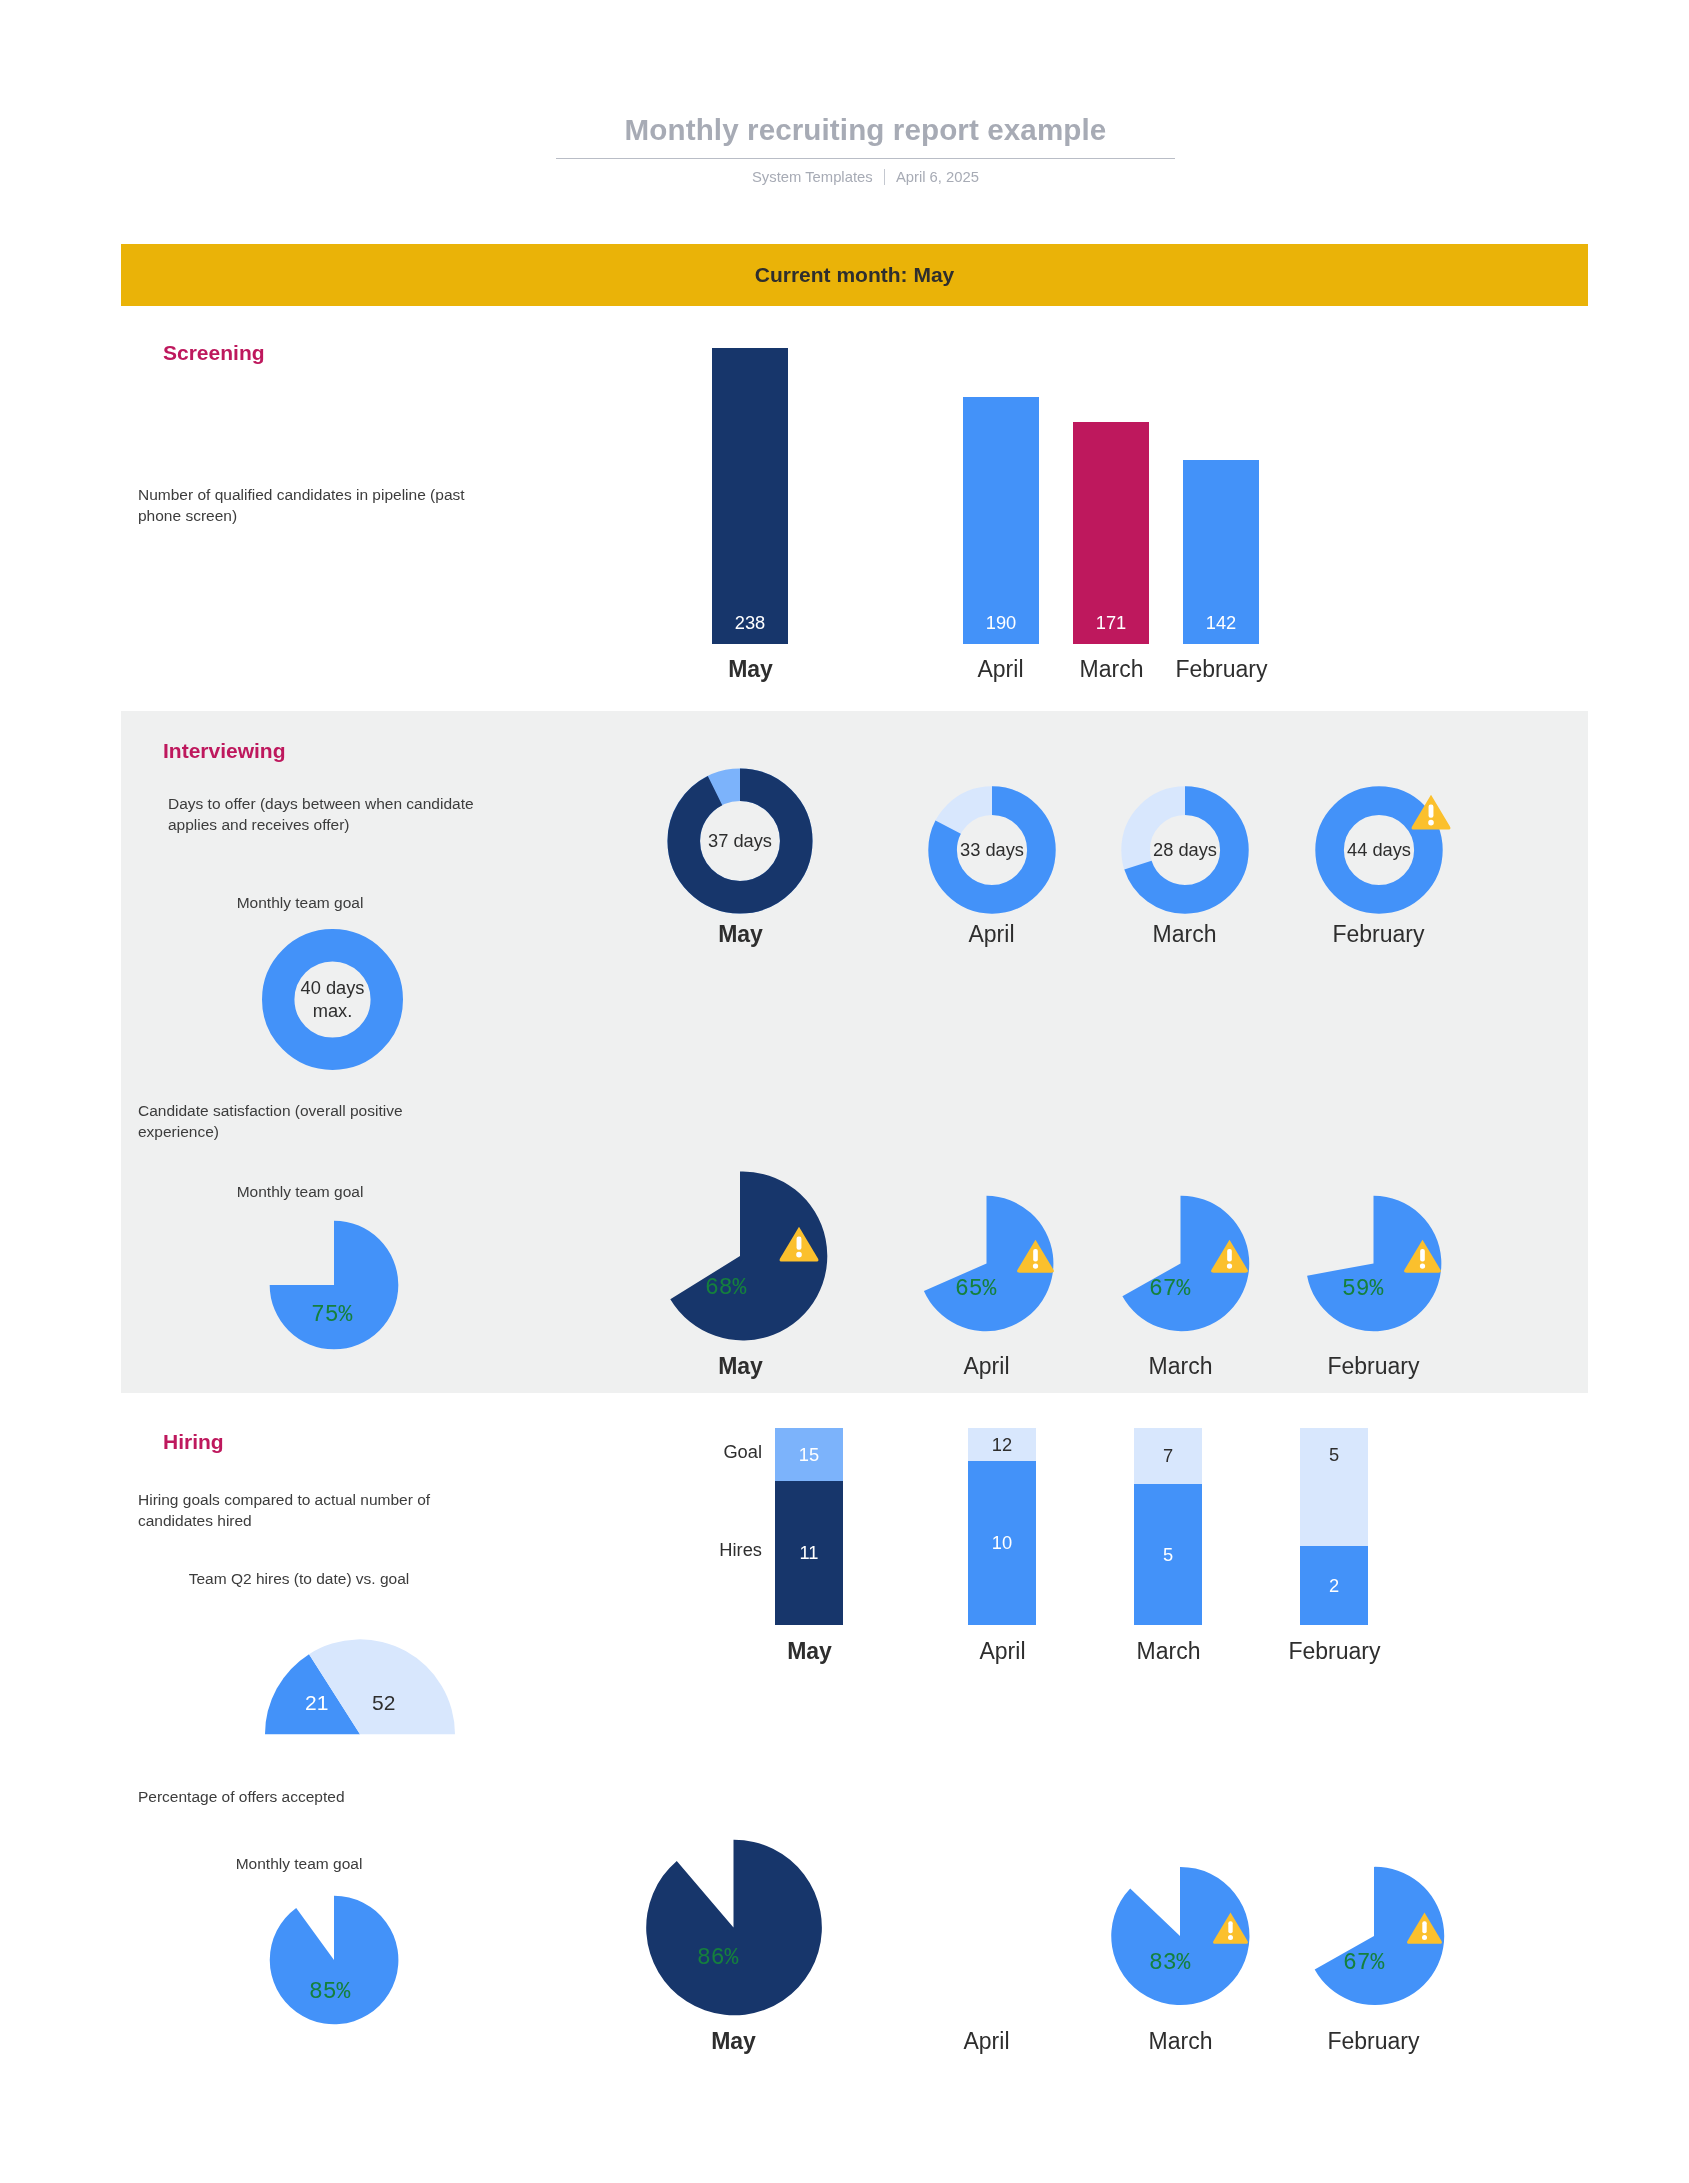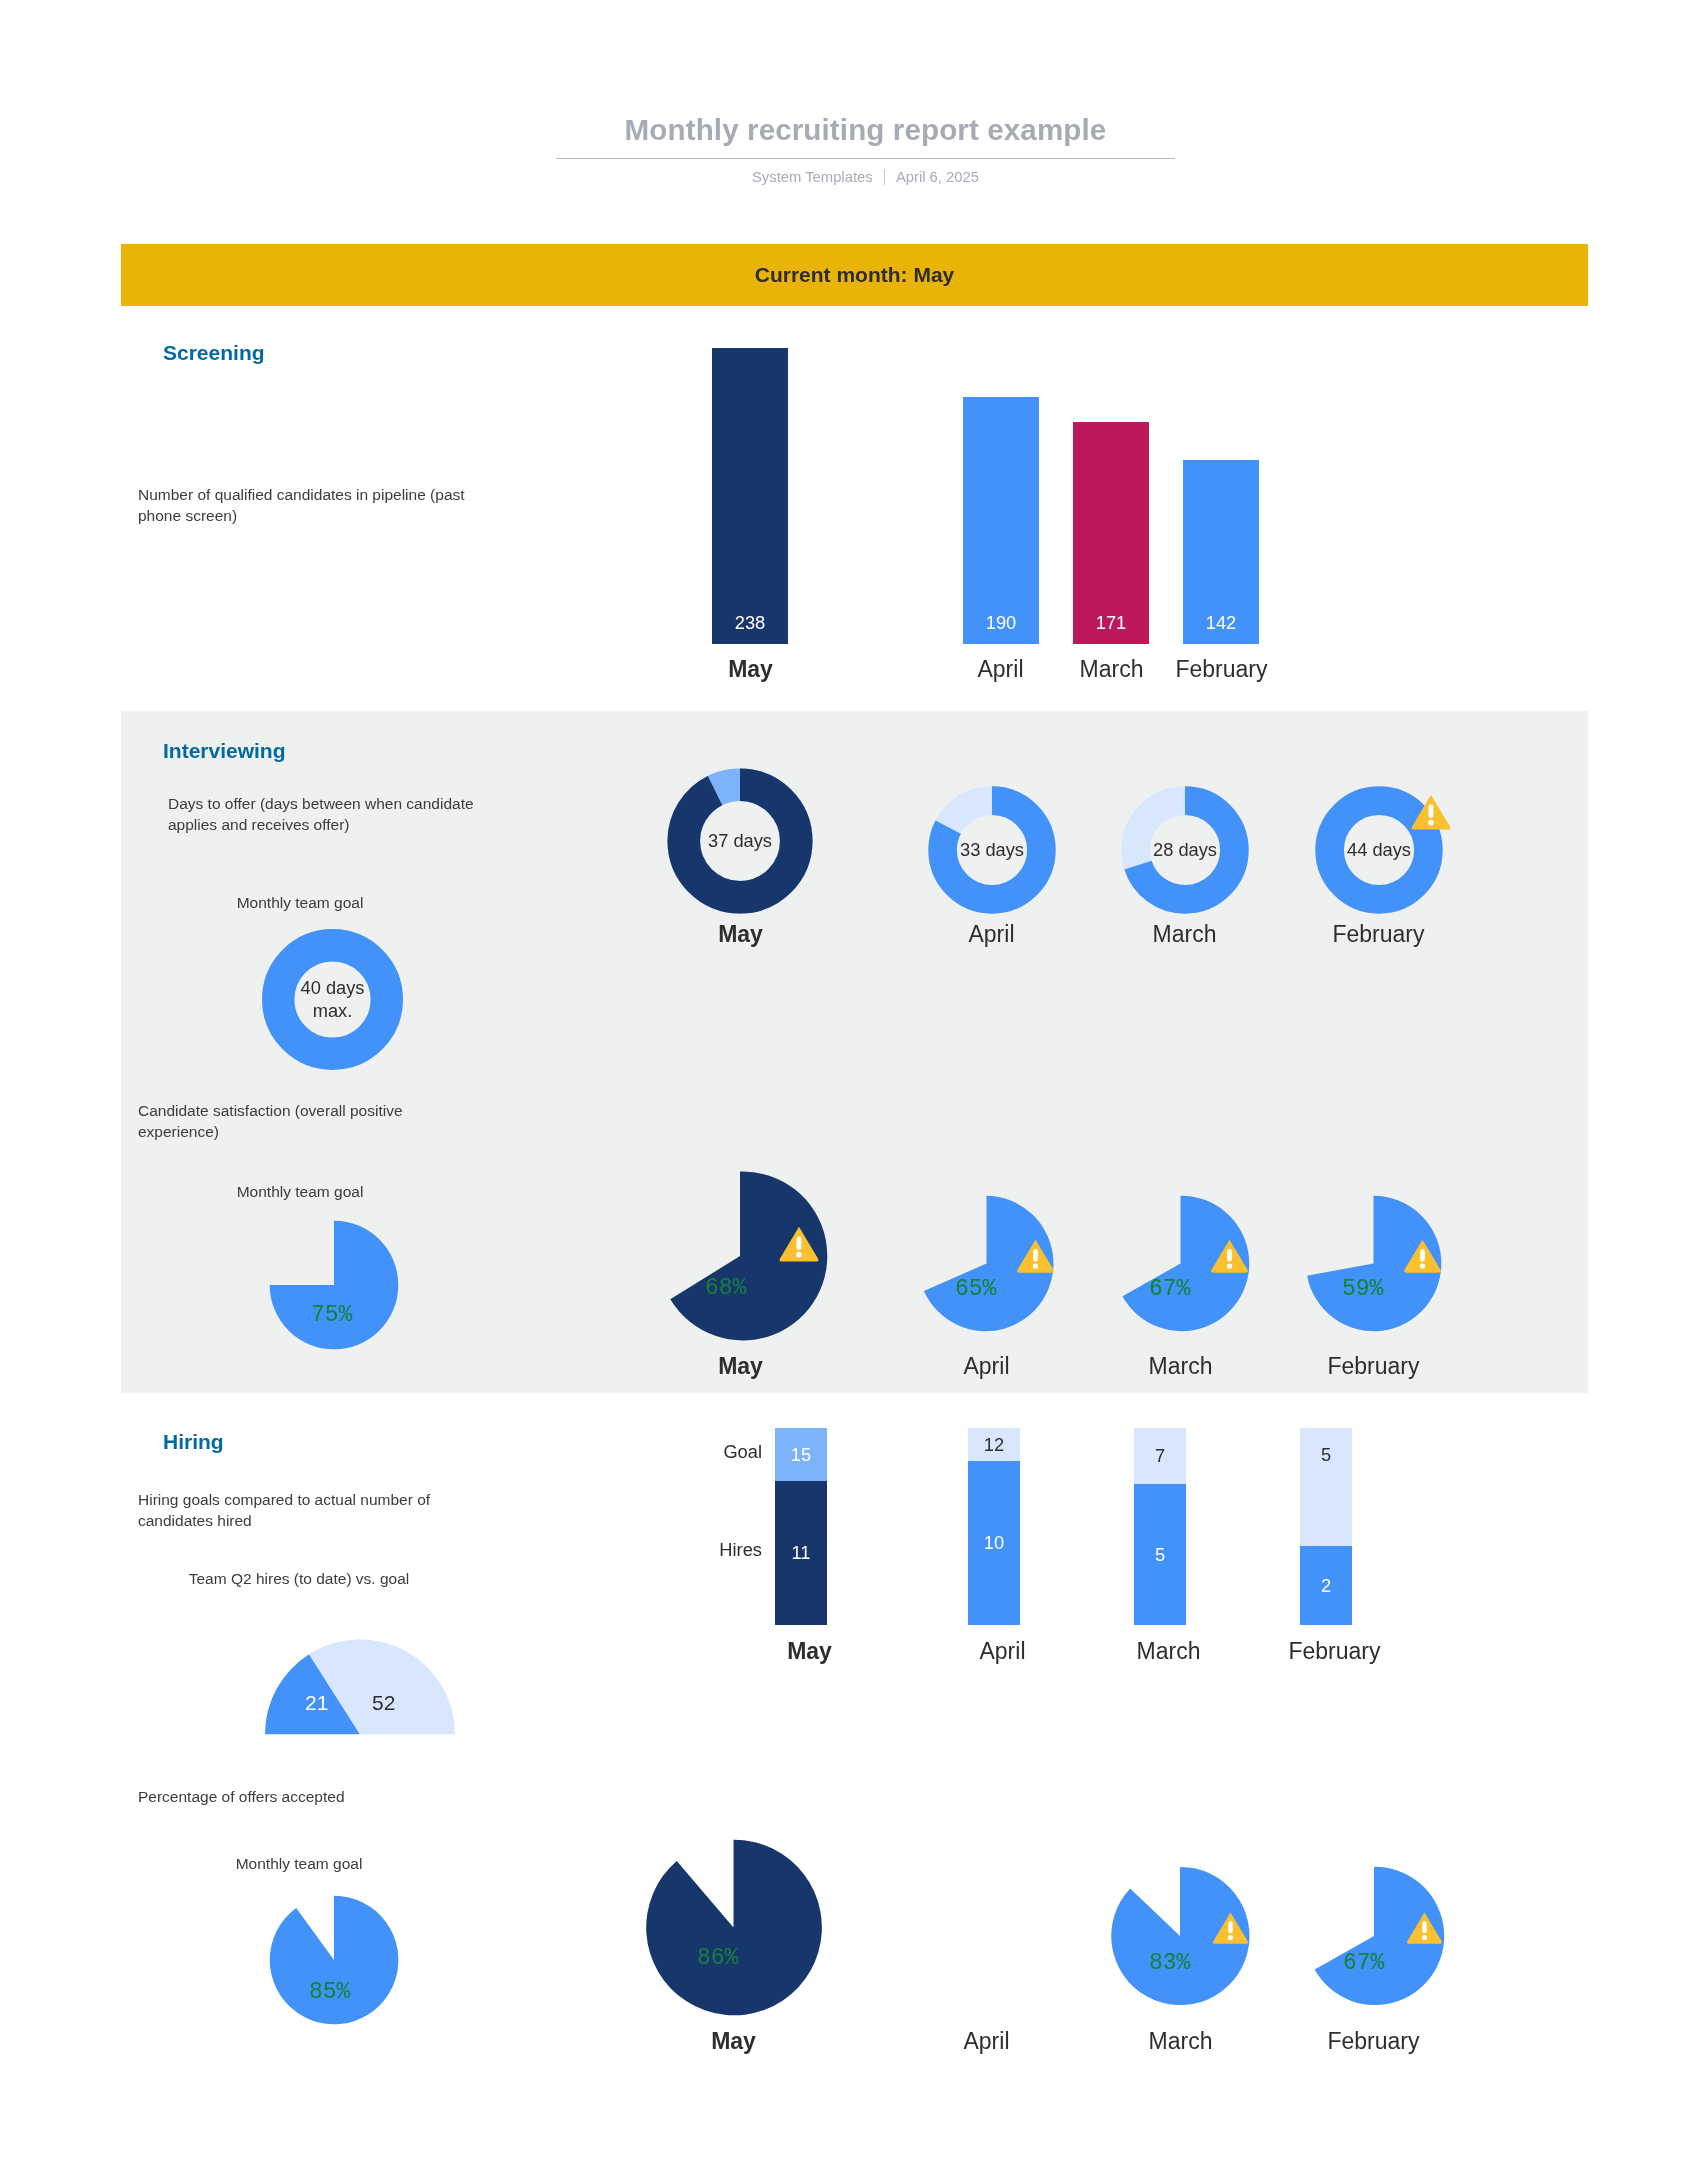--- a/index.html
+++ b/index.html
@@ -67,21 +67,21 @@
     color: #2e2e2e;
   }
 
   
   .section { position: absolute; }
   .sec-shaded { background: #eff0f0; }
   .sec-title {
     position: absolute;
     font-size: 21px;
     font-weight: bold;
-    color: #0369a1;
+    color: #be185d;
   }
   .metric-desc {
     position: absolute;
     font-size: 15.5px;
     color: #3c3c3c;
     line-height: 1.35;
     width: 338px;
   }
   .goal-caption {
     position: absolute;
@@ -107,21 +107,21 @@
     display: flex;
     align-items: flex-end;
     justify-content: center;
     color: #ffffff;
     font-size: 18.3px;
     padding-bottom: 9.9px;
   }
   .bar-slot { position: absolute; }
 
   
-  .sbar { position: absolute; width: 52px; display: flex; flex-direction: column; }
+  .sbar { position: absolute; width: 68px; display: flex; flex-direction: column; }
   .sbar .seg {
     display: flex;
     align-items: center;
     justify-content: center;
     font-size: 18.3px;
   }
   .axis-label {
     position: absolute;
     font-size: 18.3px;
     color: #2e2e2e;

